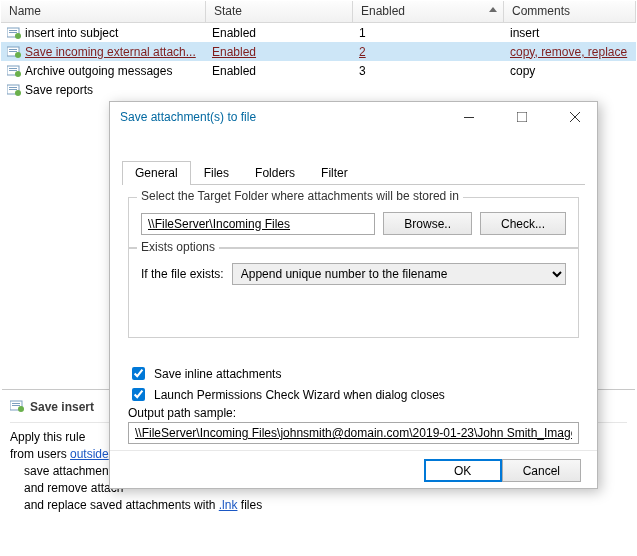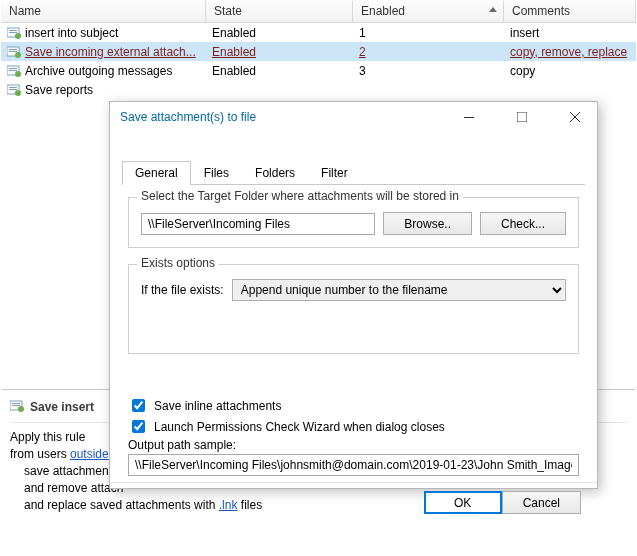--- a/index.html
+++ b/index.html
@@ -140,37 +140,37 @@
 
   .tab-body {
     flex: 1;
     padding: 12px 18px 6px 18px;
   }
 
   .groupbox {
     border: 1px solid #cfcfcf;
     padding: 14px 12px 12px 12px;
     position: relative;
-    margin-bottom: 16px;
   }
   .groupbox .legend {
     position: absolute;
     top: -9px;
     left: 8px;
     background: #fff;
     padding: 0 4px;
     color: #333;
   }
   .inline-row { display: flex; gap: 8px; align-items: center; }
   input[type=text].tf {
     height: 22px;
     border: 1px solid #a8a8a8;
     padding: 2px 6px;
     font: inherit;
     background: #fff;
+    text-decoration: underline;
   }
   input[type=text].tf[readonly] { background:#fff; color:#000; }
   .btn {
     height: 23px;
     min-width: 66px;
     border: 1px solid #adadad;
     background: linear-gradient(#f7f7f7,#e8e8e8);
     font: inherit;
     padding: 0 20px;
     cursor: default;

